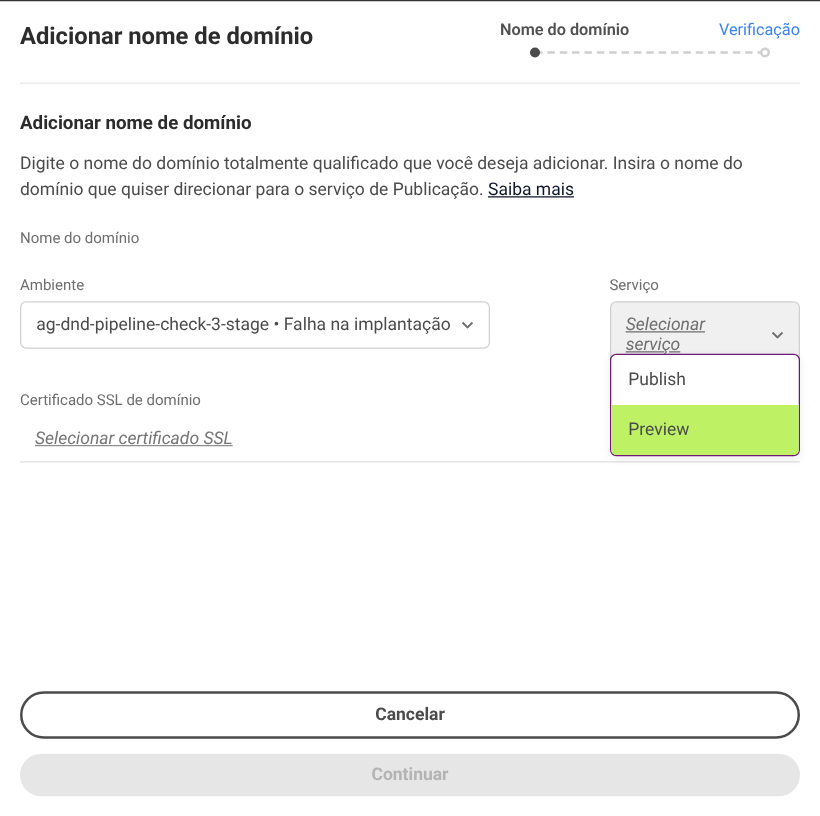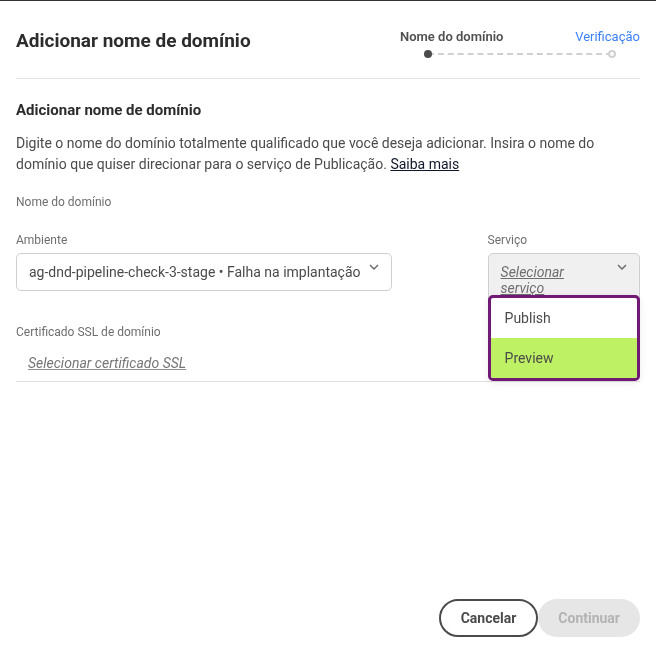--- a/index.html
+++ b/index.html
@@ -6,21 +6,21 @@
     body {
       font-family: -apple-system, BlinkMacSystemFont, "Segoe UI", Roboto, Arial, sans-serif;
       background: #fff;
       width: 656px;
       height: 653px;
       position: relative;
       overflow: hidden;
       border-top: 1px solid #333;
     }
     .modal {
-      padding: 28px 16px 16px 16px;
+      padding: 16px 16px 16px 16px;
       height: 100%;
       display: flex;
       flex-direction: column;
     }
     .header {
       display: flex;
       justify-content: space-between;
       align-items: flex-start;
       margin-bottom: 20px;
     }
@@ -113,21 +113,21 @@
       display: flex;
       gap: 96px;
       margin-top: 18px;
     }
     .col-env { flex: 1; }
     .col-svc { width: 175px; }
     .select-wrap { position: relative; }
     .select-btn {
       width: 100%;
       display: flex;
-      align-items: flex-start;
+      align-items: center;
       justify-content: space-between;
       padding: 10px 12px;
       border: 1px solid #d0d0d0;
       border-radius: 5px;
       font-size: 14px;
       background: #fff;
       cursor: pointer;
       font-family: inherit;
       text-align: left;
       color: #4b4b4b;
@@ -155,39 +155,40 @@
       font-family: inherit;
       background: transparent;
       text-decoration: underline;
     }
     .dropdown-menu {
       position: absolute;
       top: 42px;
       left: 0;
       right: 0;
       background: #fff;
-      border: 3px solid #701a75;
+      border: 1px solid #701a75;
       border-radius: 5px;
       box-shadow: 0 2px 8px rgba(0,0,0,0.08);
       z-index: 10;
       overflow: hidden;
     }
     .dropdown-item {
       padding: 12px 14px;
       font-size: 14px;
       color: #4b4b4b;
       cursor: pointer;
     }
     .dropdown-item.hover { background: #bef264; }
     .footer {
       margin-top: auto;
       display: flex;
       justify-content: flex-end;
-      gap: 0;
+      gap: 12px;
       padding-top: 16px;
+      flex-direction: column;
     }
     .btn {
       padding: 9px 20px;
       border-radius: 20px;
       font-size: 14px;
       font-weight: 700;
       cursor: pointer;
       font-family: inherit;
     }
     .btn-cancel {

